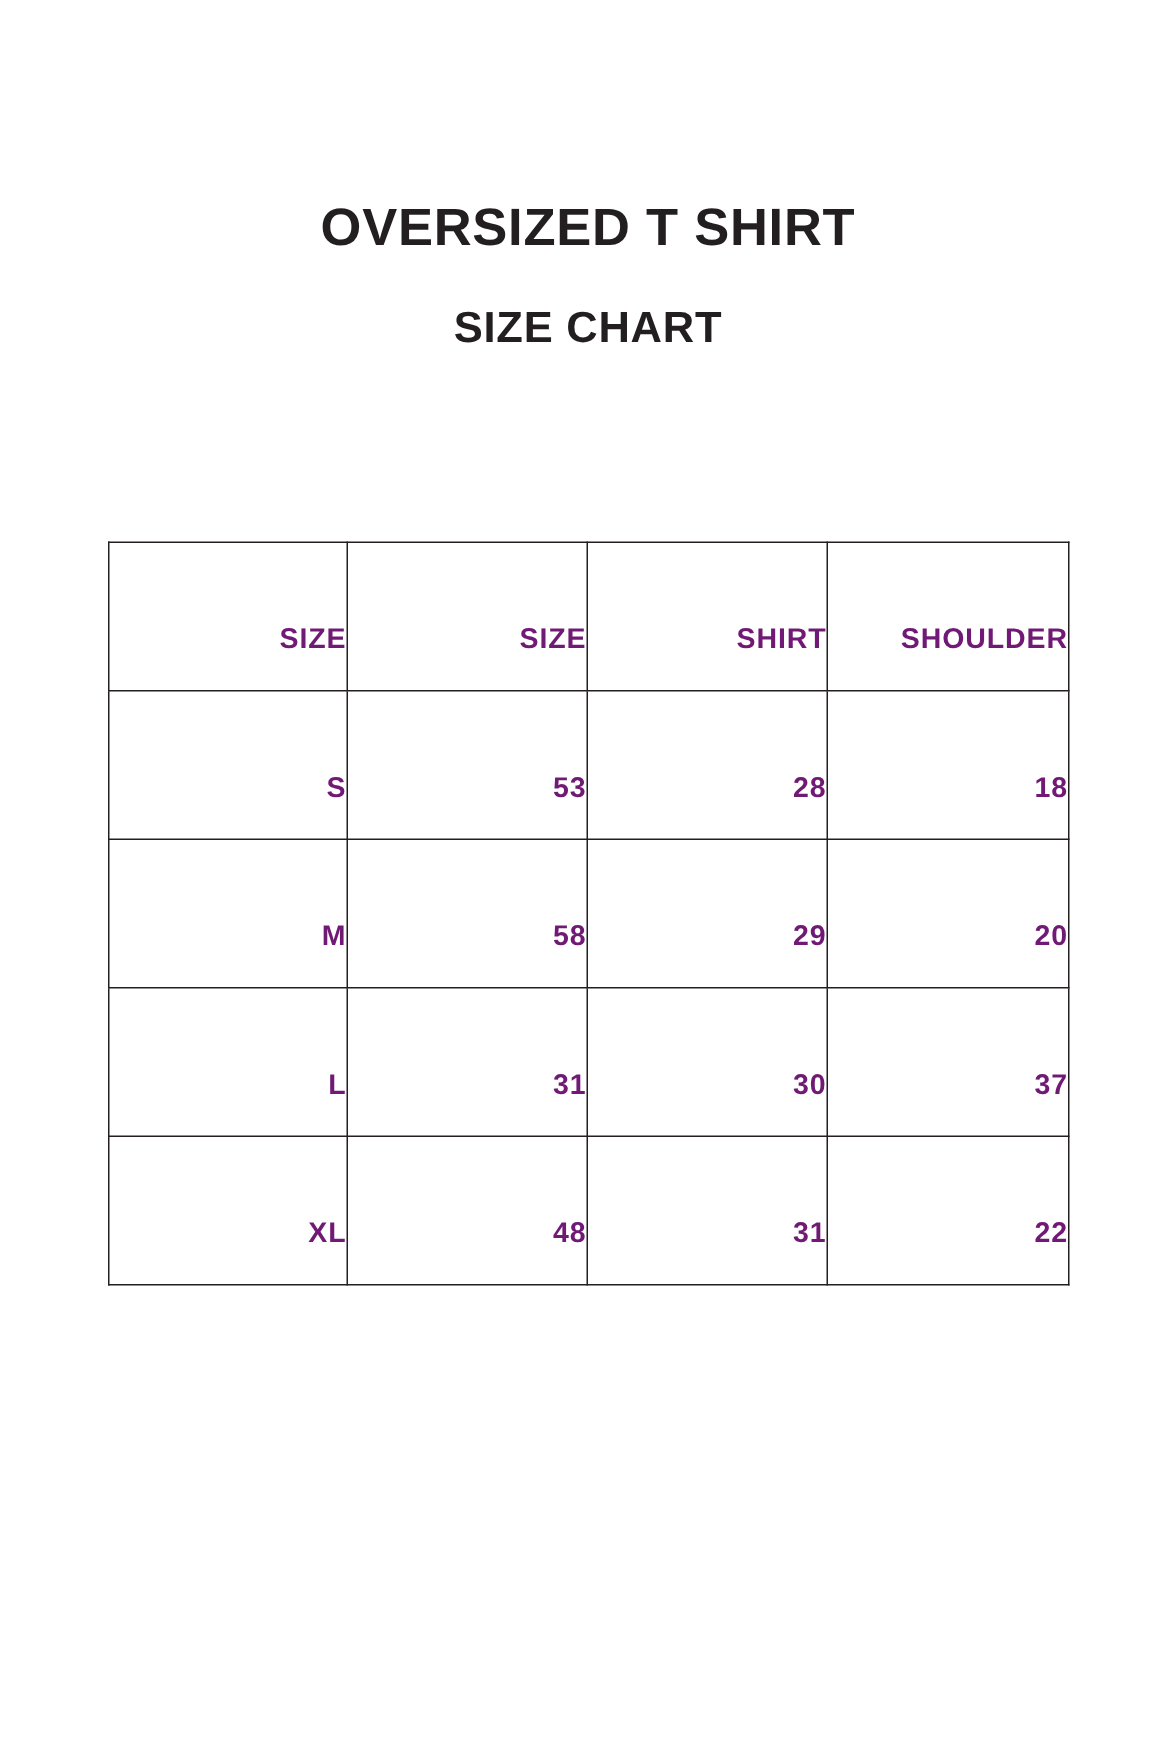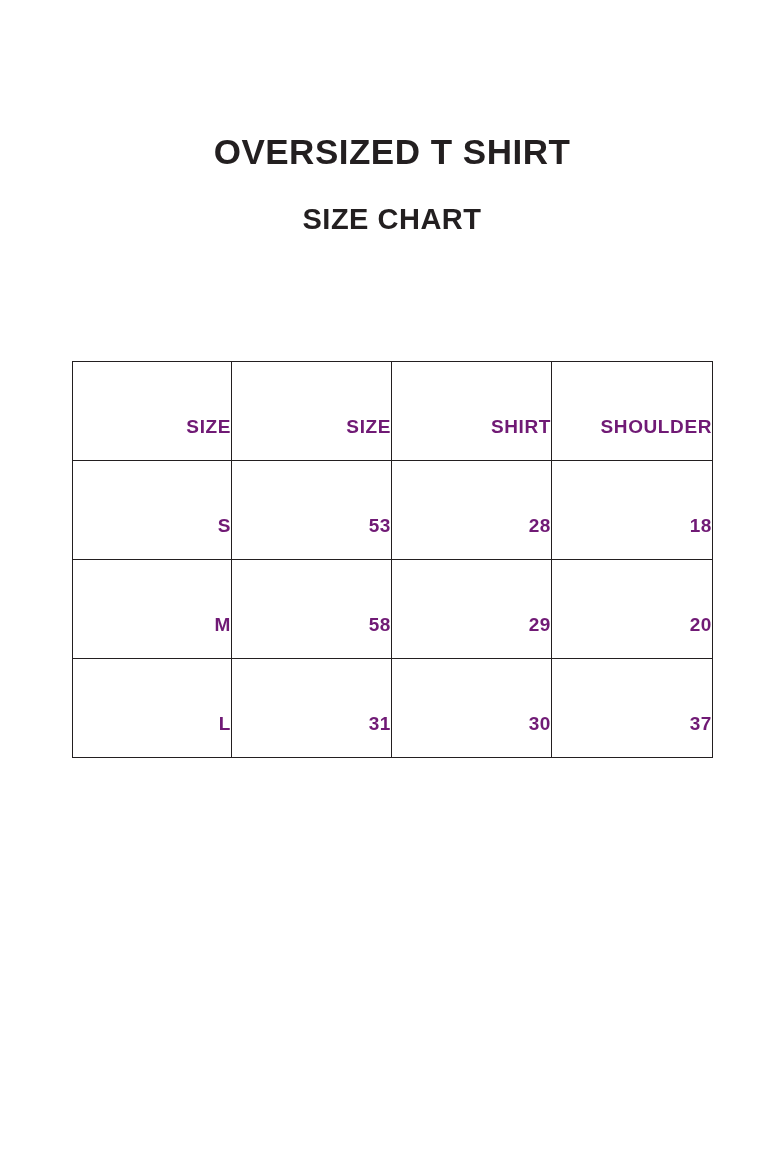--- a/index.html
+++ b/index.html
@@ -111,17 +111,23 @@
           <td>58</td>
           <td>29</td>
           <td>20</td>
         </tr>
         <tr>
           <td>L</td>
           <td>31</td>
           <td>30</td>
           <td>37</td>
         </tr>
+        <tr>
+          <td>XL</td>
+          <td>48</td>
+          <td>31</td>
+          <td>22</td>
+        </tr>
       </tbody>
     </table>
   </div>
 
 </div>
 
 </body></html>

